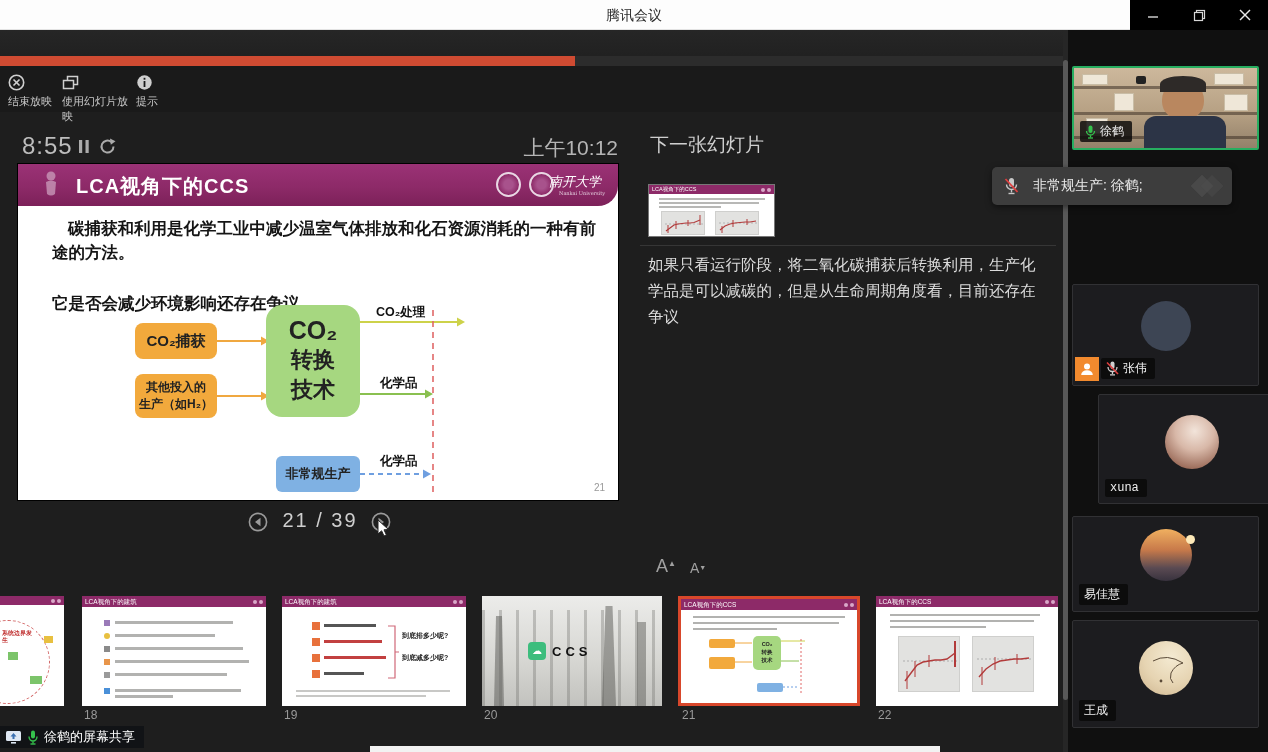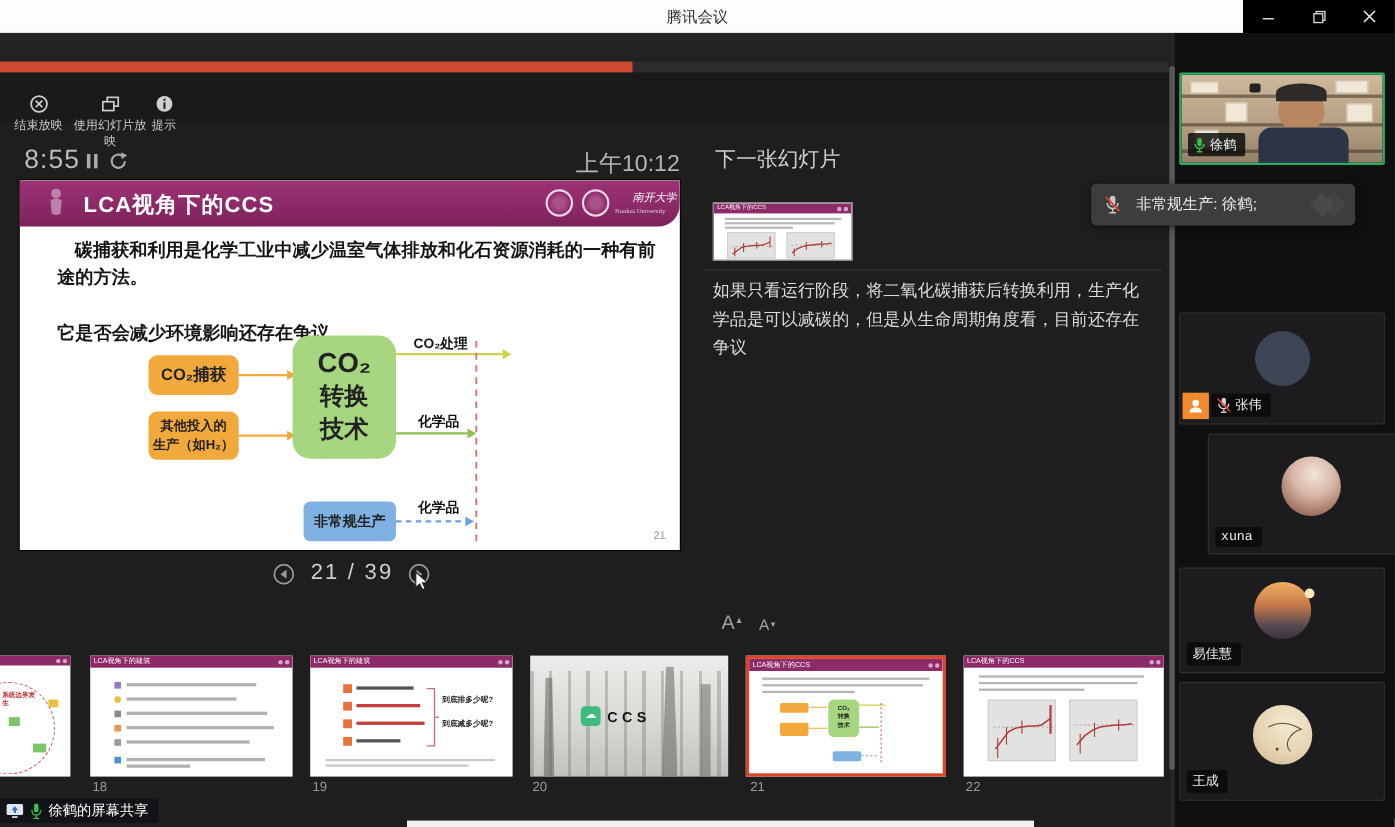--- a/index.html
+++ b/index.html
@@ -1,32 +1,32 @@
 <!DOCTYPE html>
 <html><head>
 <meta charset="utf-8">
 <style>
   * { margin:0; padding:0; box-sizing:border-box; }
   html,body { width:1268px; height:752px; overflow:hidden; background:#000; }
   body { font-family:"Liberation Sans", sans-serif; }
   .a { position:absolute; }
-  .app { position:relative; width:1268px; height:752px; background:#14532d; overflow:hidden; }
+  .app { position:relative; width:1268px; height:752px; background:#0c4a6e; overflow:hidden; }
 
   
   .titlebar { left:0; top:0; width:1268px; height:30px; background:#000; }
   .titlebar-white { left:0; top:0; width:1130px; height:30px; background:#fdfdfd; border-bottom:1px solid #e3e3e3; }
   .win-title { left:0; top:0; width:1268px; height:30px; line-height:30px; text-align:center; font-size:14px; color:#2b2b2b; }
   .wbtn { top:0; width:46px; height:30px; display:flex; align-items:center; justify-content:center; cursor:pointer; }
 
   
   .presenter-bg { left:0; top:30px; width:1063px; height:722px; background:linear-gradient(180deg,#262626 0,#1e1e1e 40px,#1e1e1e 100%); }
   .progress-track { left:0; top:56px; width:1063px; height:10px; background:#2c2c2c; }
   .progress-fill { left:0; top:56px; width:575px; height:10px; background:#cf4b32; }
   .toolbar { left:0; top:66px; width:1063px; height:46px; background:#1a1a1a; }
-  .tool-item { top:86px; height:40px; text-align:center; color:#c9c9c9; font-size:11px; cursor:pointer; }
+  .tool-item { top:74px; height:40px; color:#c9c9c9; font-size:11px; cursor:pointer; }
   .tool-item .ticon { display:block; height:18px; margin-bottom:2px; }
   .timer-text { left:22px; top:132px; font-size:24px; color:#bdbdbd; letter-spacing:1px; }
   .clock-text { left:495px; top:134px; width:123px; text-align:right; font-size:21px; color:#b5b5b5; }
 
   
   .slide { left:18px; top:164px; width:600px; height:336px; background:#fff; overflow:hidden; box-shadow:0 0 0 1px #000; }
   .slide-head { left:0; top:0; width:600px; height:42px; background:linear-gradient(180deg,#9b3276 0,#8d2a68 55%,#7c2159 100%); border-radius:0 0 20px 0; }
   .slide-title { left:58px; top:9px; font-size:20px; font-weight:bold; color:#fff; letter-spacing:1px; }
   .logo-circle { top:8px; width:25px; height:25px; border:2px solid #e9d7e4; border-radius:50%; background:radial-gradient(circle,#a8528c 30%,#8d2a68 70%); }
   .logo-text { top:8px; color:#fff; font-family:"DejaVu Serif", serif; font-style:italic; }
@@ -157,21 +157,21 @@
 
   <div class="a slide">
     <div class="a slide-head">
       <svg class="a" style="left:22px; top:6px;" width="22" height="34">
         <circle cx="11" cy="6" r="4.5" fill="#c490b3" opacity="0.85"></circle>
           <path d="M6 12 Q11 9 16 12 L15 24 Q11 27 7 24 Z" fill="#c490b3" opacity="0.85"></path>
       </svg>
       <div class="a slide-title">LCA视角下的CCS</div>
       <div class="a logo-circle" style="left:478px;"></div>
       <div class="a logo-circle" style="left:511px;"></div>
-      <div class="a logo-text" style="left:557px; top:9px; font-size:10px;">南开大学</div>
+      <div class="a logo-text" style="left:531px; top:9px; font-size:13px;">南开大学</div>
       <div class="a logo-text" style="left:541px; top:26px; font-size:5px; font-style:normal; color:#e4cede;">Nankai University</div>
     </div>
 
     <div class="a spara" style="top:52px; text-indent:16px;">碳捕获和利用是化学工业中减少温室气体排放和化石资源消耗的一种有前途的方法。</div>
     <div class="a spara" style="top:127px;">它是否会减少环境影响还存在争议。</div>
 
     <svg class="a" style="left:0; top:0; pointer-events:none;" width="600" height="336">
       <line x1="199" y1="177" x2="243" y2="177" stroke="#f0a840" stroke-width="2"></line>
       <polygon points="243,172.5 251,177 243,181.5" fill="#f0a840"></polygon>
       <line x1="199" y1="232" x2="243" y2="232" stroke="#f0a840" stroke-width="2"></line>

